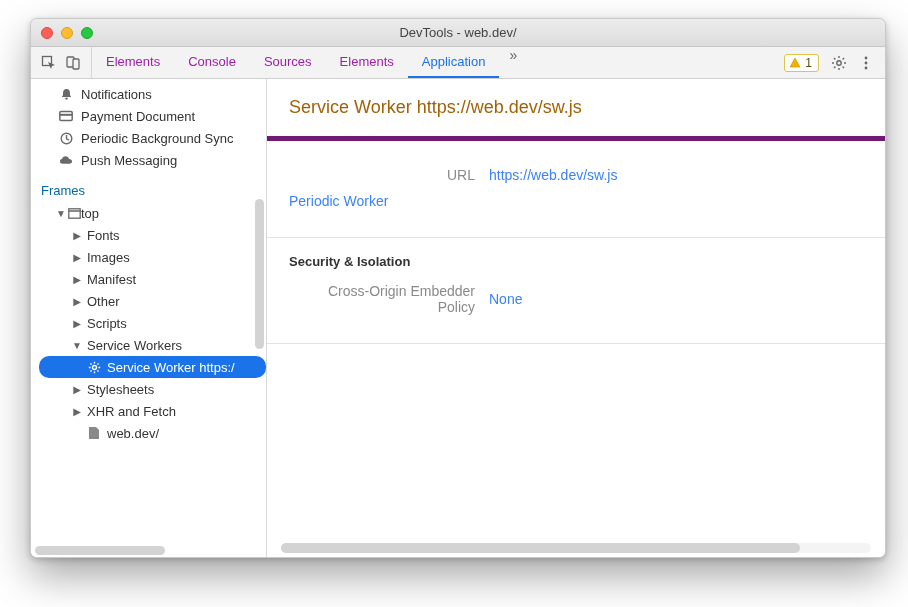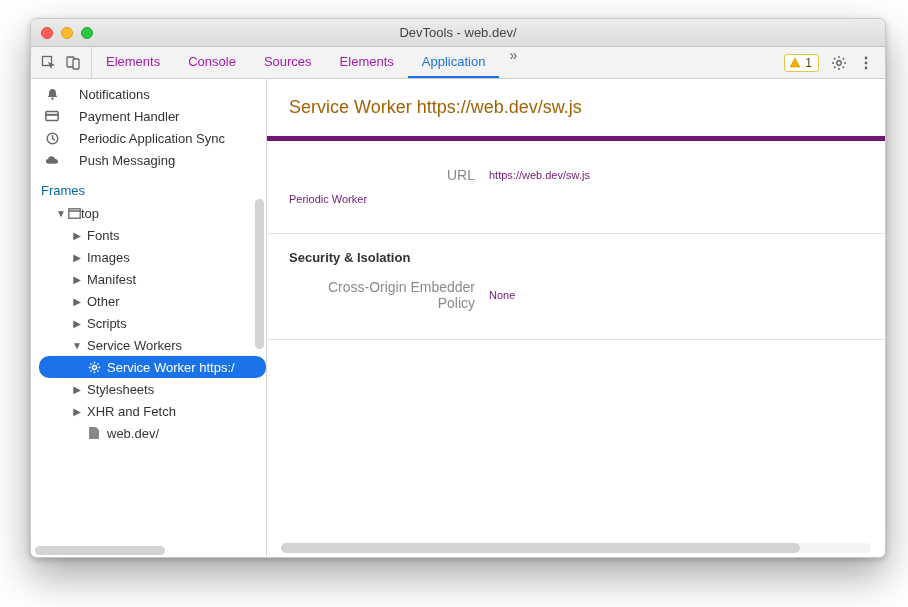--- a/index.html
+++ b/index.html
@@ -116,23 +116,23 @@
     background:#fff;
     display:flex;
     flex-direction:column;
     overflow:hidden;
     position:relative;
   }
   .sidebar-items { padding-top:4px; }
   .sitem {
     display:flex;
     align-items:center;
-    gap:20px;
+    gap:8px;
     height:22px;
-    padding-left:14px;
+    padding-left:28px;
     color:#333;
     font-size:13px;
     white-space:nowrap;
   }
   .section-label {
     font-size:13px;
     color:#0369a1;
     padding:12px 0 4px 10px;
   }
   .tree { padding-left:8px; font-size:13px; color:#333; }
@@ -185,22 +185,22 @@
     margin:10px 0;
   }
   .kv .k {
     width:200px;
     text-align:right;
     color:#8a8a8a;
     font-size:14px;
     padding-right:14px;
   }
   .kv .v {
-    color:#701a75;
-    font-size:11px;
+    color:#3b82f6;
+    font-size:14px;
   }
 
   
   .hscroll-main {
     position:absolute;
     bottom:4px; left:14px; right:14px;
     height:10px;
     background:#f4f4f4;
     border-radius:6px;
   }
@@ -312,30 +312,30 @@
           </span>
           <span>Notifications</span>
         </div>
         <div class="sitem">
           <span class="iconbox">
             <svg width="14" height="12" viewBox="0 0 14 12">
                 <rect x="0.8" y="1.5" width="12.4" height="9" rx="1.2" fill="none" stroke="#6a6a6a" stroke-width="1.5"></rect>
                 <rect x="0.8" y="3.8" width="12.4" height="2" fill="#6a6a6a"></rect>
               </svg>
           </span>
-          <span>Payment Handler</span>
+          <span>Payment Document</span>
         </div>
         <div class="sitem">
           <span class="iconbox">
             <svg width="13" height="13" viewBox="0 0 13 13">
                 <circle cx="6.5" cy="6.5" r="5.3" fill="none" stroke="#6a6a6a" stroke-width="1.4"></circle>
                 <path d="M6.5 3 L6.5 6.8 L9 8.2" fill="none" stroke="#6a6a6a" stroke-width="1.4"></path>
               </svg>
           </span>
-          <span>Periodic Application Sync</span>
+          <span>Periodic Background Sync</span>
         </div>
         <div class="sitem">
           <span class="iconbox">
             <svg width="15" height="11" viewBox="0 0 15 11">
                 <path d="M4 9 C1.8 9 1 7.4 1 6.2 C1 5 2 4 3.2 4 C3.5 2.2 5.2 1 7 1 C9 1 10.4 2.3 10.8 4 C12.7 4 14 5.2 14 6.6 C14 8 12.8 9 11.2 9 Z" fill="#6a6a6a"></path>
               </svg>
           </span>
           <span>Push Messaging</span>
         </div>
       </div>

